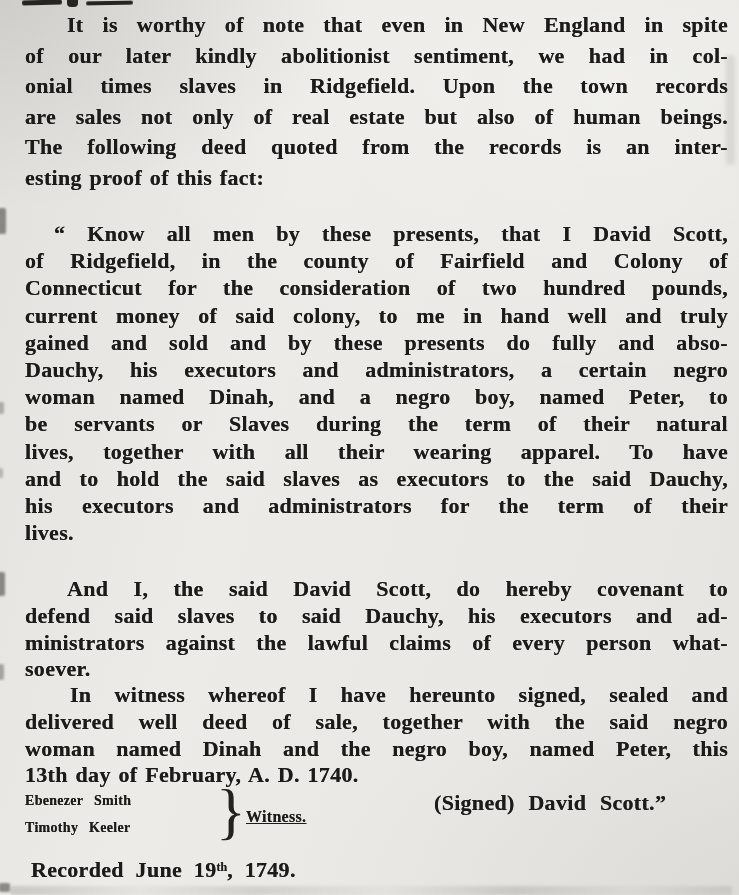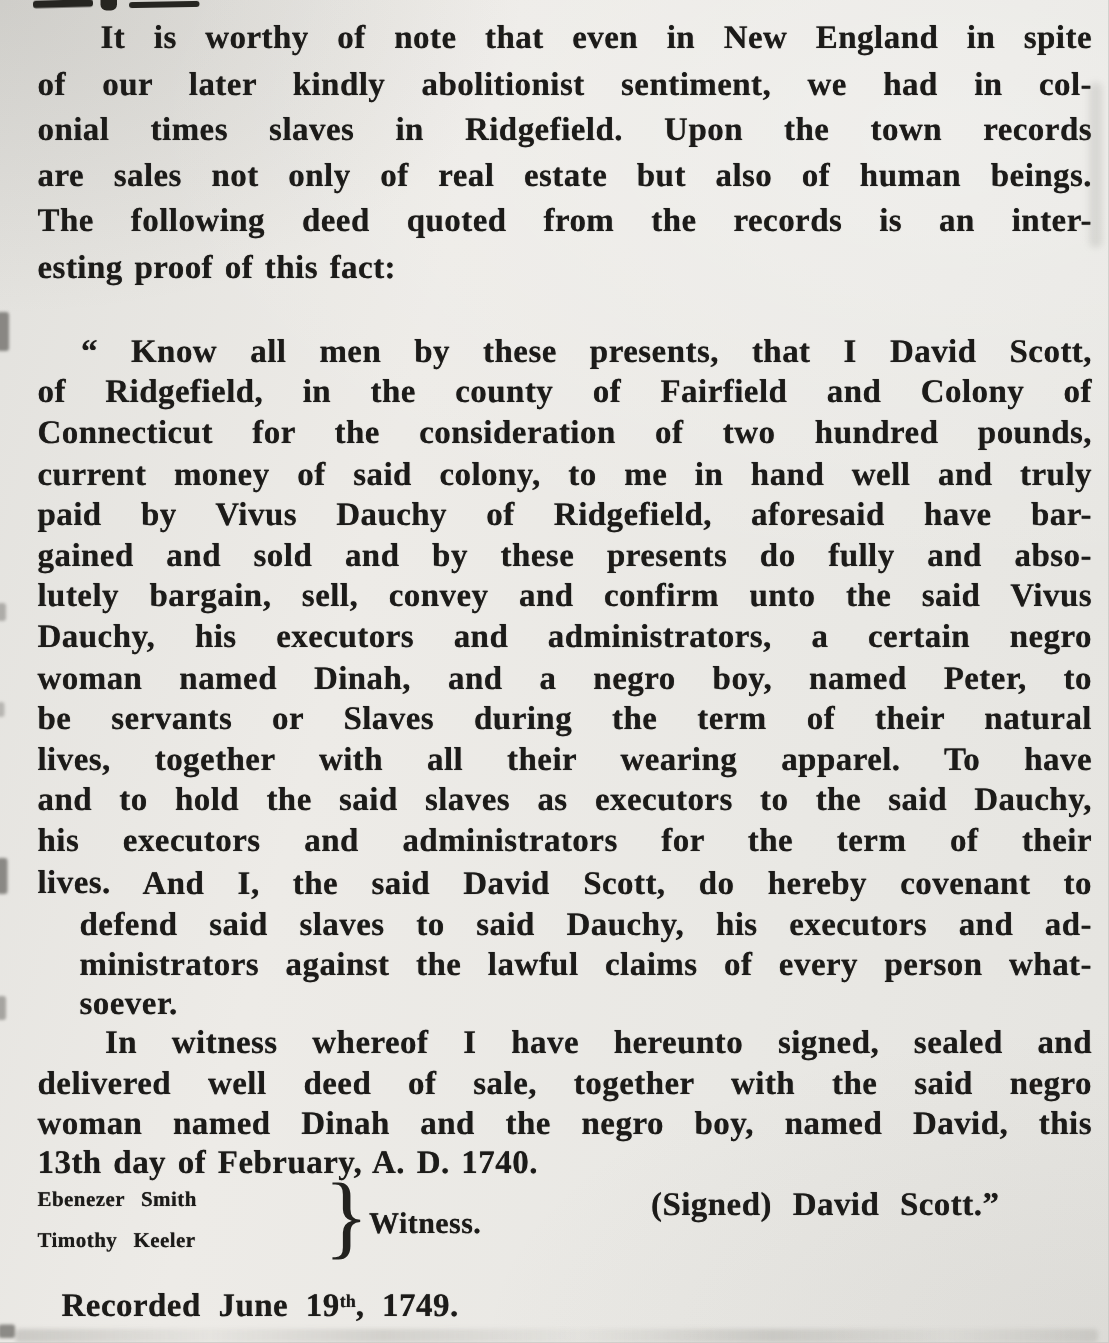--- a/index.html
+++ b/index.html
@@ -25,35 +25,35 @@
     font-size:22px;
     white-space:normal;
     text-shadow:0 0 0.5px rgba(25,24,22,0.75);
   }
   .line.last{text-align-last:left;}
   .para-intro{top:10px;}
   .para-intro .line{line-height:30.5px;}
   .para-deed{top:207px;margin-top:13px;}
   .para-deed .line{line-height:27.2px;}
   .para-covenant{top:576px;}
-  .para-covenant .line{line-height:26.8px;margin-left:28px;}
+  .para-covenant .line{line-height:26.8px;}
   .para-witness-clause{top:682px;}
   .para-witness-clause .line{line-height:26.8px;}
   .para-intro .line.first,
   .para-covenant .line.first{padding-left:42px;}
   .para-witness-clause .line.first{padding-left:45px;}
   .para-deed .line.first{padding-left:29px;}
 
   
   .witness{position:absolute;left:0;top:0;width:739px;height:0;}
   .witness-names{position:absolute;left:25px;top:787px;font-size:14px;line-height:27px;word-spacing:7px;letter-spacing:0.3px;text-shadow:0 0 0.5px rgba(25,24,22,0.75);}
   .witness-brace{position:absolute;left:216px;top:780px;font-size:62px;line-height:62px;font-weight:normal;color:#23221f;}
-  .witness-label{position:absolute;left:246px;top:803px;font-size:20px;line-height:27px;letter-spacing:0.3px;text-shadow:0 0 0.5px rgba(25,24,22,0.75);}
+  .witness-label{position:absolute;left:246px;top:803px;font-size:16px;line-height:27px;letter-spacing:0.3px;text-shadow:0 0 0.5px rgba(25,24,22,0.75);text-decoration:underline;}
   .signed-line{position:absolute;left:434px;top:789px;font-size:22px;line-height:27px;word-spacing:8px;letter-spacing:0.3px;text-shadow:0 0 0.5px rgba(25,24,22,0.75);}
-  .recorded-line{position:absolute;left:41px;top:853px;font-size:22px;line-height:28px;word-spacing:6px;letter-spacing:0.3px;text-shadow:0 0 0.5px rgba(25,24,22,0.75);}
+  .recorded-line{position:absolute;left:31px;top:853px;font-size:22px;line-height:28px;word-spacing:6px;letter-spacing:0.3px;text-shadow:0 0 0.5px rgba(25,24,22,0.75);}
   .recorded-line sup{font-size:12px;vertical-align:6px;letter-spacing:0;}
 
   
   .artifact{position:absolute;pointer-events:none;}
   .blob{position:absolute;background:#262521;border-radius:2px;filter:blur(0.5px);}
   .a-top1{left:22px;top:0;width:40px;height:5px;transform:rotate(-1.5deg);}
   .a-top2{left:67px;top:0;width:11px;height:7px;border-radius:0 0 4px 4px;}
   .a-top3{left:86px;top:1px;width:47px;height:4px;transform:rotate(-1deg);}
   .edge{position:absolute;background:rgba(45,44,40,0.5);filter:blur(1.2px);border-radius:2px;}
   .e1{left:-2px;top:208px;width:8px;height:26px;}
@@ -91,41 +91,39 @@
         <div class="line">onial times slaves in Ridgefield. Upon the town records</div>
         <div class="line">are sales not only of real estate but also of human beings.</div>
         <div class="line">The following deed quoted from the records is an inter-</div>
         <div class="line last">esting proof of this fact:</div>
       </div>
       <div class="para para-deed">
         <div class="line first">“ Know all men by these presents, that I David Scott,</div>
         <div class="line">of Ridgefield, in the county of Fairfield and Colony of</div>
         <div class="line">Connecticut for the consideration of two hundred pounds,</div>
         <div class="line">current money of said colony, to me in hand well and truly</div>
-        <div class="line">paid by Vivus Dauchy of Ridgefield, aforesaid have bar-</div>
         <div class="line">gained and sold and by these presents do fully and abso-</div>
-        <div class="line">lutely bargain, sell, convey and confirm unto the said Vivus</div>
         <div class="line">Dauchy, his executors and administrators, a certain negro</div>
         <div class="line">woman named Dinah, and a negro boy, named Peter, to</div>
         <div class="line">be servants or Slaves during the term of their natural</div>
         <div class="line">lives, together with all their wearing apparel. To have</div>
         <div class="line">and to hold the said slaves as executors to the said Dauchy,</div>
         <div class="line">his executors and administrators for the term of their</div>
         <div class="line last">lives.</div>
       </div>
       <div class="para para-covenant">
         <div class="line first">And I, the said David Scott, do hereby covenant to</div>
         <div class="line">defend said slaves to said Dauchy, his executors and ad-</div>
         <div class="line">ministrators against the lawful claims of every person what-</div>
         <div class="line last">soever.</div>
       </div>
       <div class="para para-witness-clause">
         <div class="line first">In witness whereof I have hereunto signed, sealed and</div>
         <div class="line">delivered well deed of sale, together with the said negro</div>
-        <div class="line">woman named Dinah and the negro boy, named David, this</div>
+        <div class="line">woman named Dinah and the negro boy, named Peter, this</div>
         <div class="line last">13th day of February, A. D. 1740.</div>
       </div>
     </div>
 
   <div class="witness">
     <div class="witness-names">
       <div>Ebenezer Smith</div>
       <div>Timothy Keeler</div>
     </div>
     <div class="witness-brace">}</div>

